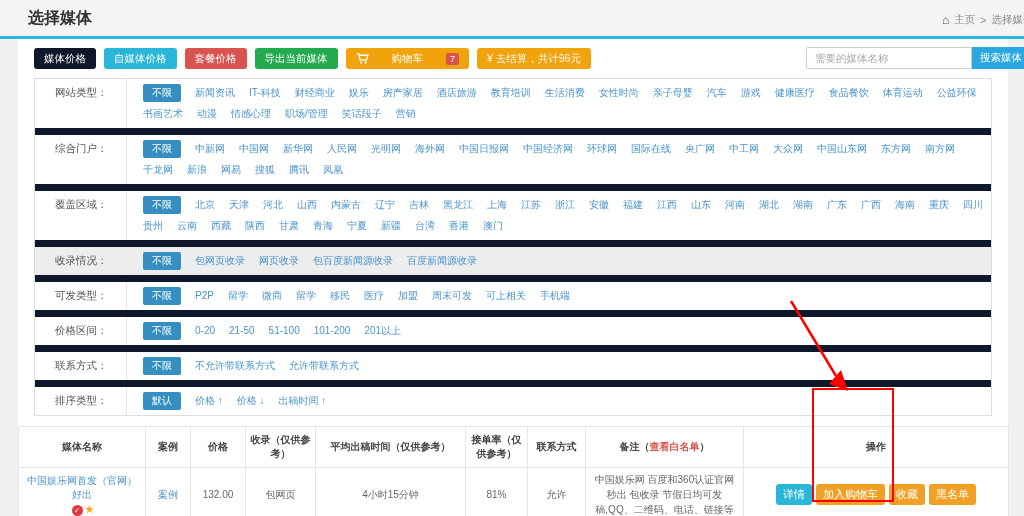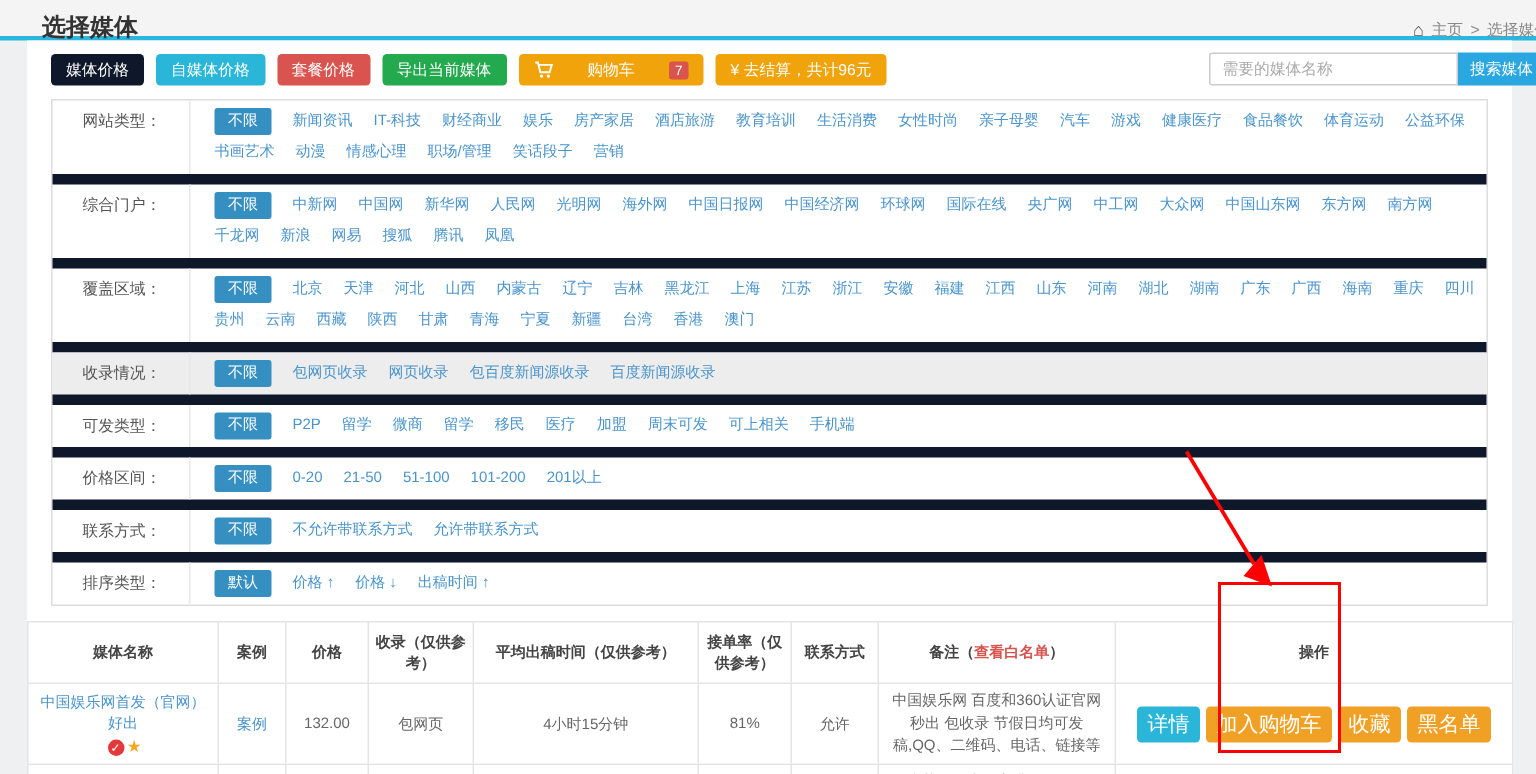--- a/index.html
+++ b/index.html
@@ -1,20 +1,20 @@
 <!DOCTYPE html>
 <html><head>
 <meta charset="utf-8">
 <style>
   * { margin:0; padding:0; box-sizing:border-box; }
   html,body { width:1024px; height:516px; overflow:hidden;
     font-family:"Liberation Sans","DejaVu Sans",sans-serif; background:#eef0f1; }
 
   
-  .topstrip { position:relative; height:24px; background:#f4f4f4; }
+  .topstrip { position:relative; height:36px; background:#f4f4f4; }
   .page-title { position:absolute; left:28px; top:8px; font-size:16px; font-weight:700; color:#333; }
   .breadcrumb { position:absolute; left:942px; top:13px; font-size:10.5px; color:#888;
     white-space:nowrap; display:flex; align-items:center; gap:5px; }
   .breadcrumb .home-ic { color:#555; font-size:12px; }
   .cyan-line { height:3px; background:#29b7dd; }
 
   .main { background:#fff; margin-left:18px; width:990px; position:relative; }
 
   
   .toolbar { position:relative; height:39px; padding:9px 0 0 16px; display:flex; gap:8px; }
@@ -47,21 +47,21 @@
   .media-table th, .media-table td { border:1px solid #e5e5e5; text-align:center;
     vertical-align:middle; font-size:10px; color:#666; padding:4px 4px; }
   .media-table th { color:#444; font-weight:700; font-size:10px; background:#fff; padding:6px 2px; }
   .media-table th .redlink { color:#d9534f; font-weight:700; }
   .media-name { color:#4a94cc; cursor:pointer; line-height:14px; }
   .vbadge { display:inline-block; width:11px; height:11px; border-radius:50%; background:#e4393c;
     color:#fff; font-size:8px; line-height:11px; text-align:center; margin:0 2px; }
   .star { color:#f5a623; font-size:11px; }
   .case-link { color:#4a94cc; cursor:pointer; }
   .note-cell { text-align:center; font-size:9.5px; color:#777; line-height:15px; padding:3px 6px; }
-  .abtn { display:inline-block; padding:3px 7px; border-radius:3px; color:#fff; font-size:14px;
+  .abtn { display:inline-block; padding:3px 7px; border-radius:3px; color:#fff; font-size:11px;
     border:none; cursor:pointer; margin:0 2px; white-space:nowrap; }
   .abtn.detail { background:#29b6d8; }
   .abtn.add    { background:#f0a125; }
   .abtn.fav    { background:#f0a125; }
   .abtn.black  { background:#f0a125; }
 
   
   .annotation { position:absolute; left:0; top:0; width:1024px; height:516px;
     pointer-events:none; z-index:50; }
 </style>

